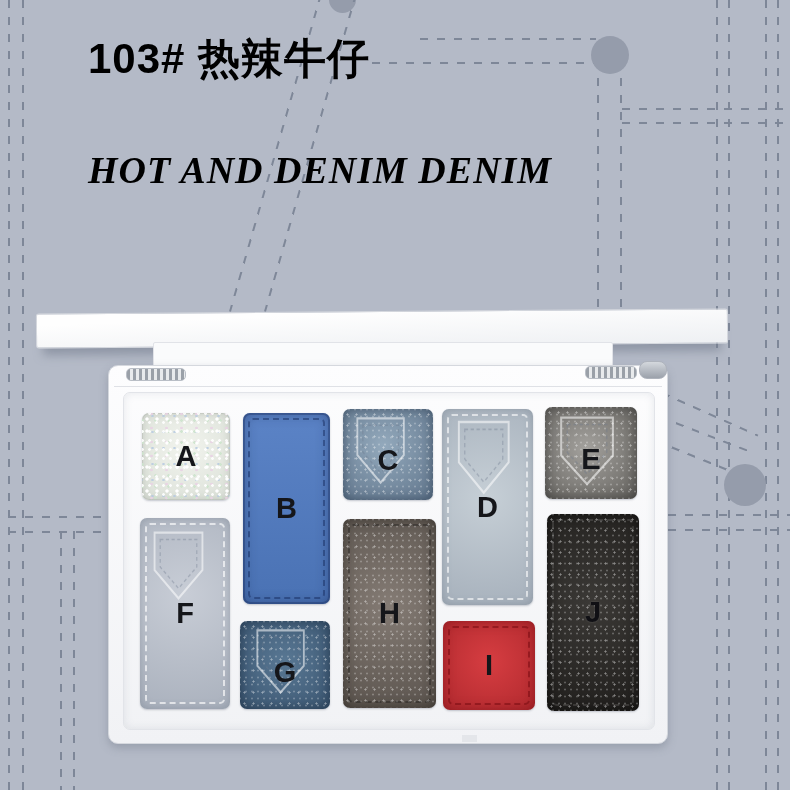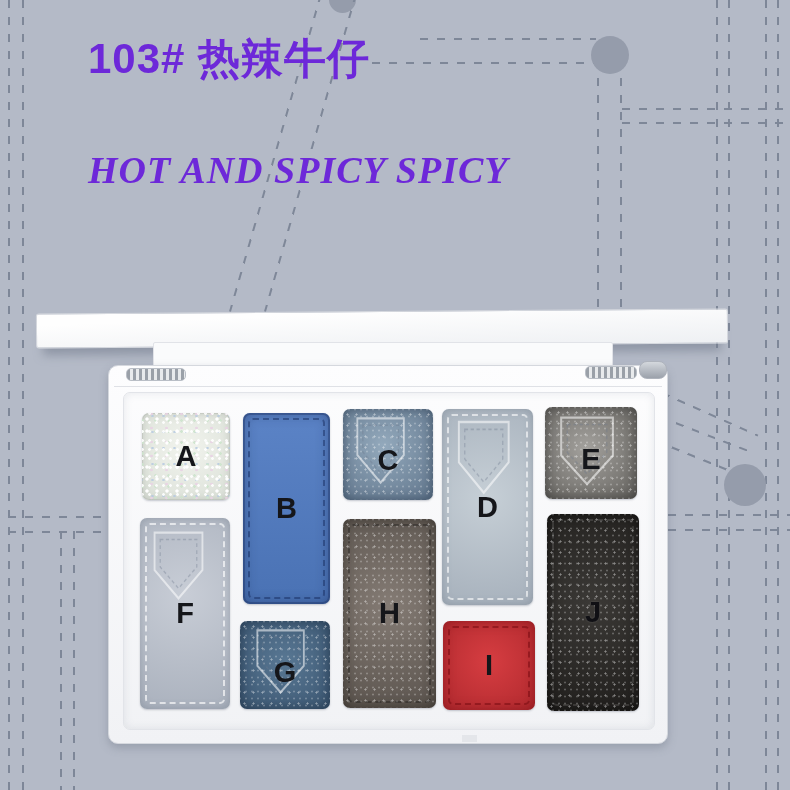--- a/index.html
+++ b/index.html
@@ -11,21 +11,21 @@
   
   .dash-v{position:absolute;width:2px;
     background:repeating-linear-gradient(to bottom,#7e8798 0 8px,transparent 8px 17px);}
   .dash-h{position:absolute;height:2px;
     background:repeating-linear-gradient(to right,#7e8798 0 8px,transparent 8px 17px);}
   .diag{transform-origin:top left;}
   .diag-h{transform-origin:left center;}
   .rivet{position:absolute;border-radius:50%;background:#959cab;}
 
   
-  .hdr{position:absolute;left:88px;color:#6d28d9;z-index:2;}
+  .hdr{position:absolute;left:88px;color:#000000;z-index:2;}
   #title{top:36px;font-size:42px;font-weight:700;letter-spacing:1px;line-height:1.1;}
   #subtitle{top:92px;font-size:23px;font-weight:400;letter-spacing:3px;
     font-family:"Liberation Serif",serif;}
   #title-en{top:148px;font-size:38px;font-style:italic;font-weight:600;
     font-family:"Liberation Serif",serif;letter-spacing:1px;}
 
   
   .lid-bar{position:absolute;left:36px;top:311px;width:690px;height:33px;
     background:linear-gradient(178deg,#fefefe 20%,#eef0f3);
     border:1px solid #d6d9df;border-radius:3px;transform:rotate(-0.4deg);
@@ -149,21 +149,21 @@
   <div class="dash-v" style="left:777px;top:0;height:790px"></div>
 
   <div class="dash-h diag-h" style="left:662px;top:392px;width:105px;transform:rotate(24deg)"></div>
   <div class="dash-h diag-h" style="left:660px;top:416px;width:100px;transform:rotate(21deg)"></div>
   <div class="dash-h diag-h" style="left:656px;top:440px;width:92px;transform:rotate(22deg)"></div>
   <div class="rivet" style="left:724px;top:464px;width:42px;height:42px"></div>
   <div class="dash-h" style="left:668px;top:514px;width:122px"></div>
   <div class="dash-h" style="left:668px;top:529px;width:122px"></div>
 
   <div class="hdr" id="title">103# 热辣牛仔</div>
-  <div class="hdr" id="title-en">HOT AND SPICY SPICY</div>
+  <div class="hdr" id="title-en">HOT AND DENIM DENIM</div>
 
   <div class="lid-bar"></div>
   <div class="lid-plate"></div>
   <div class="pal-body"></div>
   <div class="seam"></div>
   <div class="hinge" id="hinge-left"></div>
   <div class="hinge" id="hinge-right"></div>
   <div class="knob"></div>
   <div class="tray"></div>
   <div class="notch"></div>

